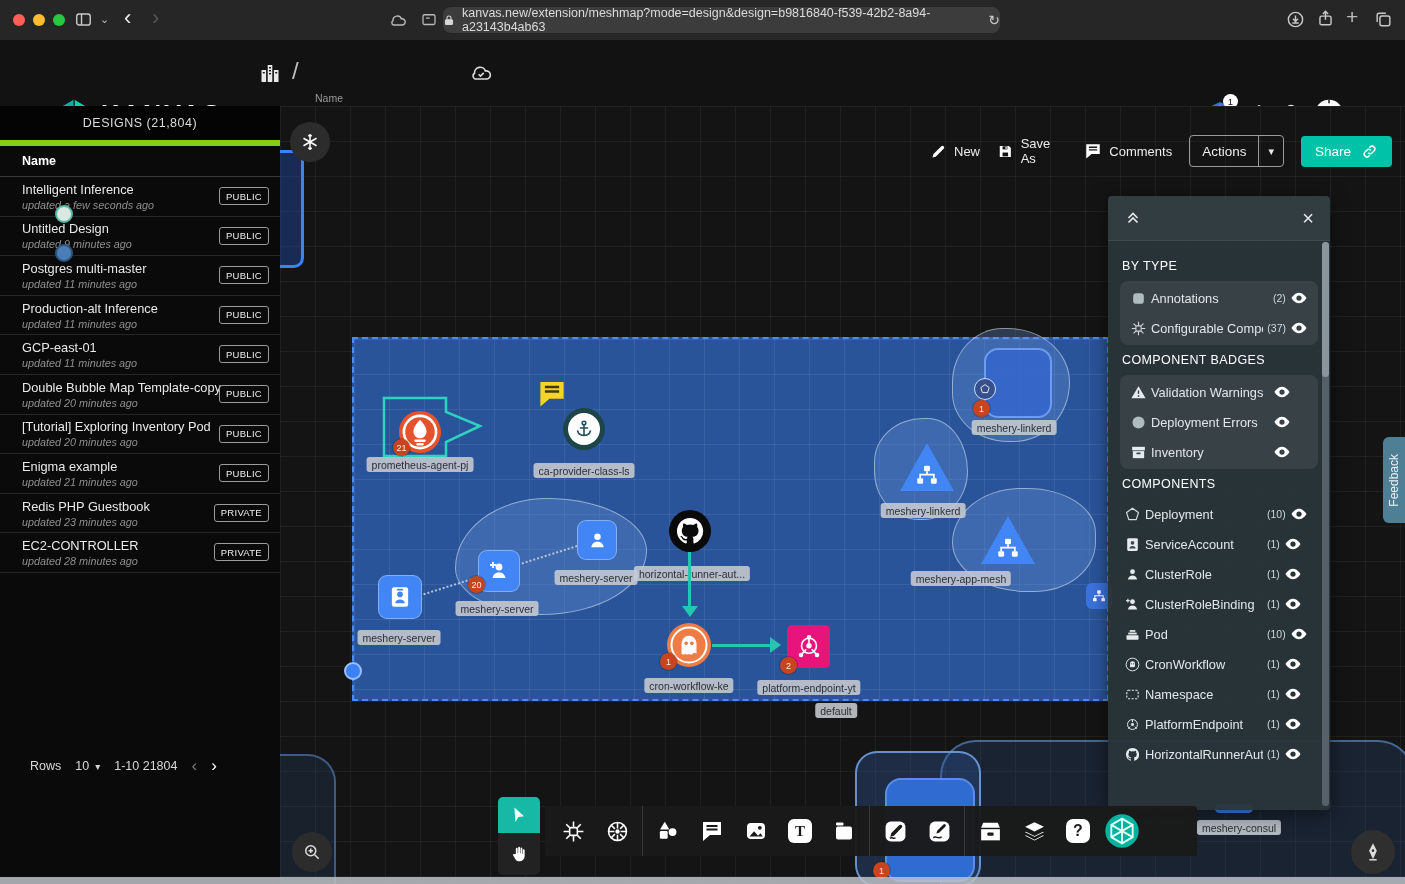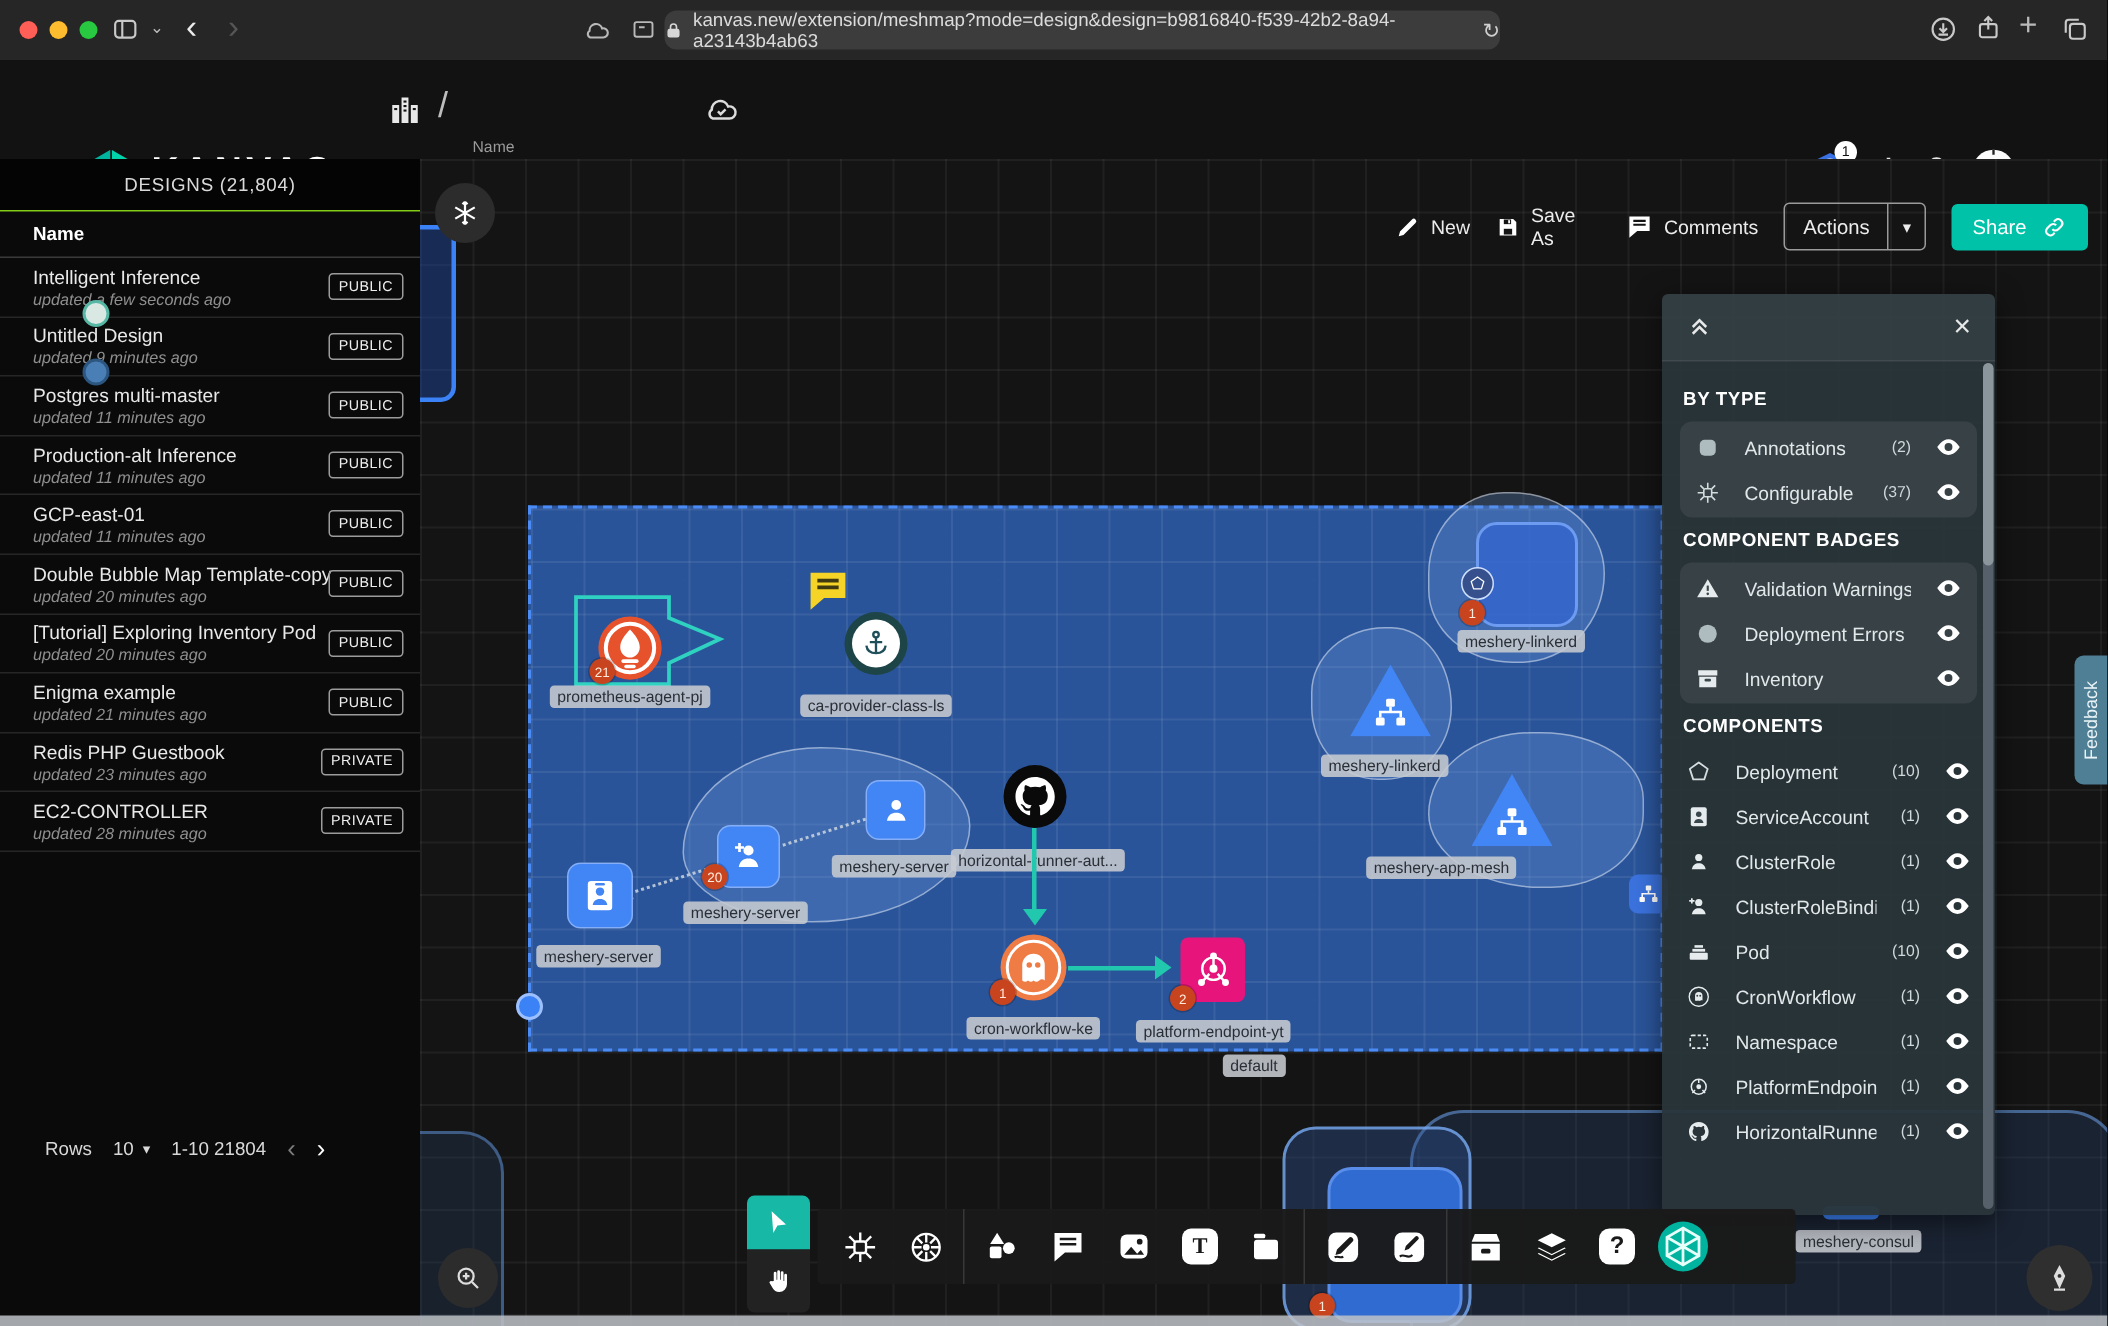--- a/index.html
+++ b/index.html
@@ -29,21 +29,21 @@
   .dbar{left:930px;top:134px;width:462px;height:34px;display:flex;align-items:center;justify-content:flex-end;gap:17px;}
   .dbtn{display:flex;align-items:center;gap:7px;font-size:13px;color:#ececec;cursor:pointer;}
   .actions{display:flex;align-items:center;border:1px solid #9a9a9a;border-radius:4px;height:30px;color:#ececec;font-size:13.5px;}
   .actions .lab{padding:0 12px;}
   .actions .sep{width:1px;height:30px;background:#9a9a9a;}
   .actions .car{padding:0 9px;font-size:11px;}
   .share{display:flex;align-items:center;gap:10px;background:#00c2a8;border-radius:4px;height:31px;padding:0 14px;
          color:#fff;font-size:13.5px;}
   
   .sb{left:0;top:106px;width:280px;height:778px;background:#0a0a0a;border-right:1px solid #2c2c2c;}
-  .sbtitle{height:34px;background:#040404;border-bottom:1px solid #84cc16;display:flex;align-items:center;
+  .sbtitle{height:34px;background:#040404;border-bottom:6px solid #84cc16;display:flex;align-items:center;
            justify-content:center;font-size:12.5px;letter-spacing:.5px;color:#dadada;}
   .sbsearch{height:48px;display:flex;align-items:center;padding:0 10px;gap:9px;}
   .sinp{flex:0 0 196px;height:30px;background:#161616;border:1px solid #3e3e3e;border-radius:4px;
         display:flex;align-items:center;padding:0 8px;}
   .sinp input{flex:1;background:transparent;border:0;outline:0;color:#ddd;font-size:12.5px;font-family:inherit;}
   .sbcolhdr{height:30px;display:flex;align-items:center;padding-left:22px;font-size:12.5px;font-weight:bold;
             color:#fff;border-bottom:1px solid #3a3a3a;}
   .drow{position:relative;height:38.6px;border-bottom:1px solid #262626;display:flex;align-items:center;padding-left:22px;}
   .dname{font-size:12.8px;color:#e9e9e9;}
   .dupd{font-size:10.8px;font-style:italic;color:#8f8f8f;margin-top:2px;}
@@ -78,23 +78,23 @@
   .tdiv{width:1px;height:50px;background:#383838;margin:0 3px;}
   .selcol{left:498px;top:797px;width:42px;z-index:31;}
   .selcol .top{height:36px;background:#17b8a6;border-radius:5px 5px 0 0;display:flex;align-items:center;justify-content:center;}
   .selcol .bot{height:42px;background:#222;border-radius:0 0 5px 5px;display:flex;align-items:center;justify-content:center;}
   
   .rp{left:1108px;top:196px;width:222px;height:614px;background:rgba(42,53,58,.96);border-radius:4px;
       box-shadow:0 4px 18px rgba(0,0,0,.5);z-index:25;overflow:hidden;}
   .rphdr{height:44px;background:rgba(255,255,255,.05);display:flex;align-items:center;justify-content:space-between;
          padding:0 16px;border-bottom:1px solid rgba(255,255,255,.07);}
   .rpbody{padding:10px 12px 0 12px;}
-  .rptitle{font-size:12.5px;font-weight:bold;letter-spacing:.4px;color:#fff;margin:8px 0 8px 2px;}
+  .rptitle{font-size:12.5px;font-weight:normal;letter-spacing:.4px;color:#fff;margin:8px 0 8px 2px;}
   .rpbox{background:rgba(255,255,255,.07);border-radius:8px;padding:2px 6px;margin-bottom:6px;}
-  .prow{display:flex;align-items:center;height:30px;gap:16px;padding:0 4px;}
+  .prow{display:flex;align-items:center;height:30px;gap:4px;padding:0 4px;}
   .plbl{flex:1;font-size:12.8px;color:#e2e8ea;white-space:nowrap;overflow:hidden;max-width:118px;}
   .pcnt{font-size:10.5px;color:#cfd8da;}
   .picon{width:17px;height:17px;color:#d4dcde;flex:0 0 17px;}
   .peye{width:18px;height:18px;color:#fff;}
   .rpscroll{position:absolute;right:1px;top:46px;bottom:4px;width:7px;background:#55606a;border-radius:4px;}
   .rpthumb{position:absolute;left:0;top:0;width:7px;height:135px;background:#8b969c;border-radius:4px;}
   
   .feedback{left:1383px;top:437px;width:22px;height:86px;background:#4e7f95;border-radius:6px 0 0 6px;z-index:40;
             display:flex;align-items:center;justify-content:center;}
   .feedback span{writing-mode:vertical-rl;transform:rotate(180deg);font-size:12px;color:#eaf4f8;}

